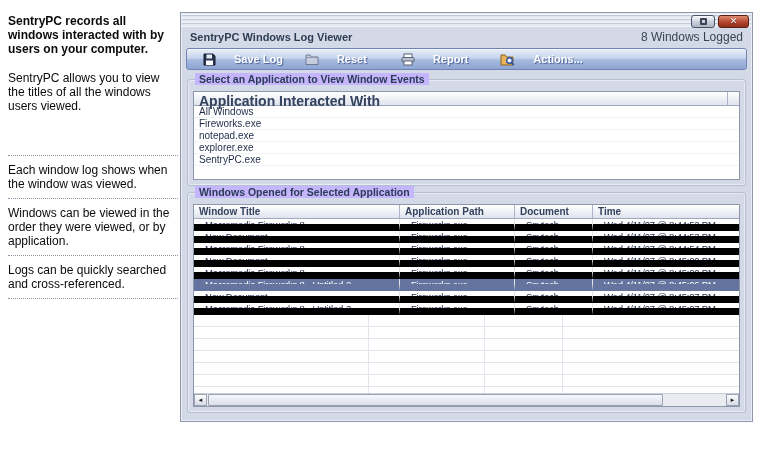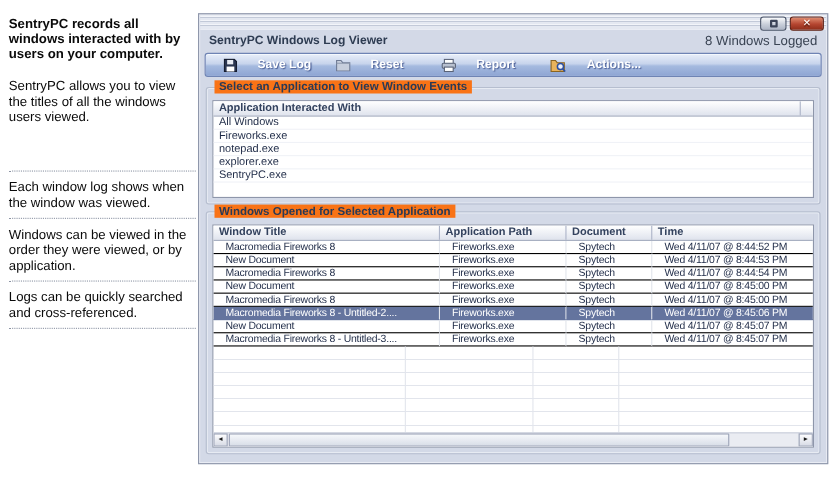--- a/index.html
+++ b/index.html
@@ -45,43 +45,43 @@
              display:flex; align-items:center; padding:0 4px; }
   .tbtn { display:flex; align-items:center; gap:18px; height:18px; padding:0 4px; cursor:default; }
   .tbtn span.lbl { font-size:11px; font-weight:bold; color:#fff; text-shadow:1px 1px 1px #4A5E96; }
   .ticon { display:flex; align-items:center; }
   .m1{margin-left:8px}.m2{margin-left:14px}.m3{margin-left:26px}.m4{margin-left:24px}
 
   .groupbox { position:absolute; left:6px; right:6px; border:1px solid #B6BECF; border-radius:3px;
               box-shadow: inset 0 0 0 1px #E7EBF3; }
   .g1 { top:66px; height:107px; }
   .g2 { top:179px; height:221px; }
-  .legend { position:absolute; top:-7px; left:7px; background:#f97316; padding:0 4px;
+  .legend { position:absolute; top:-7px; left:7px; background:#c4b5fd; padding:0 4px;
             font-size:10.5px; font-weight:bold; color:#2B3A55; white-space:nowrap; }
 
   .listbox { position:absolute; left:5px; right:5px; top:11px; bottom:5px;
              background:#fff; border:1px solid #8E96AA; display:flex; flex-direction:column; overflow:hidden; }
 
   
   .lheader { display:flex; height:14px; flex:none;
              background:linear-gradient(#FFFFFF,#DFE3ED); border-bottom:1px solid #9FA8BC; }
-  .lheader-main { flex:1; font-size:10px; font-weight:bold; color:#33425E; padding:1px 0 0 5px; }
+  .lheader-main { flex:1; font-size:14px; font-weight:bold; color:#33425E; padding:1px 0 0 5px; }
   .lheader-fill { width:12px; border-left:1px solid #ACB4C8; }
   .lbody { flex:1; }
   .list-row { height:12px; line-height:12px; font-size:10px; color:#1F2B47;
               padding-left:5px; border-bottom:1px solid #F0F2F7; white-space:nowrap; overflow:hidden; }
 
   
   .theader { display:flex; height:14px; flex:none;
              background:linear-gradient(#FFFFFF,#DFE3ED); border-bottom:1px solid #9FA8BC; }
   .thcell { font-size:10px; font-weight:bold; color:#33425E; padding:1px 0 0 5px;
             border-right:1px solid #ACB4C8; white-space:nowrap; overflow:hidden; }
   .trow { display:flex; height:12px; flex:none; }
   .tcell { font-size:9.5px; letter-spacing:-0.2px; line-height:12px; color:#1F2B47; padding-left:11px;
-           border-right:1px solid #E2E5EC; border-bottom:1px solid #000000;
+           border-right:1px solid #E2E5EC; border-bottom:7px solid #000000;
            white-space:nowrap; overflow:hidden; }
   .c0 { width:206px; flex:none; } .c1 { width:115px; flex:none; }
   .c2 { width:78px; flex:none; }  .c3 { flex:1; border-right:none; }
   .trow.selected .tcell { background:#64749E; color:#fff; border-bottom-color:#64749E; }
   .tfill { flex:1;
            background-image:
              repeating-linear-gradient(to bottom, transparent 0 11px, #E2E5EC 11px 12px),
              linear-gradient(#E2E5EC,#E2E5EC),
              linear-gradient(#E2E5EC,#E2E5EC),
              linear-gradient(#E2E5EC,#E2E5EC);

